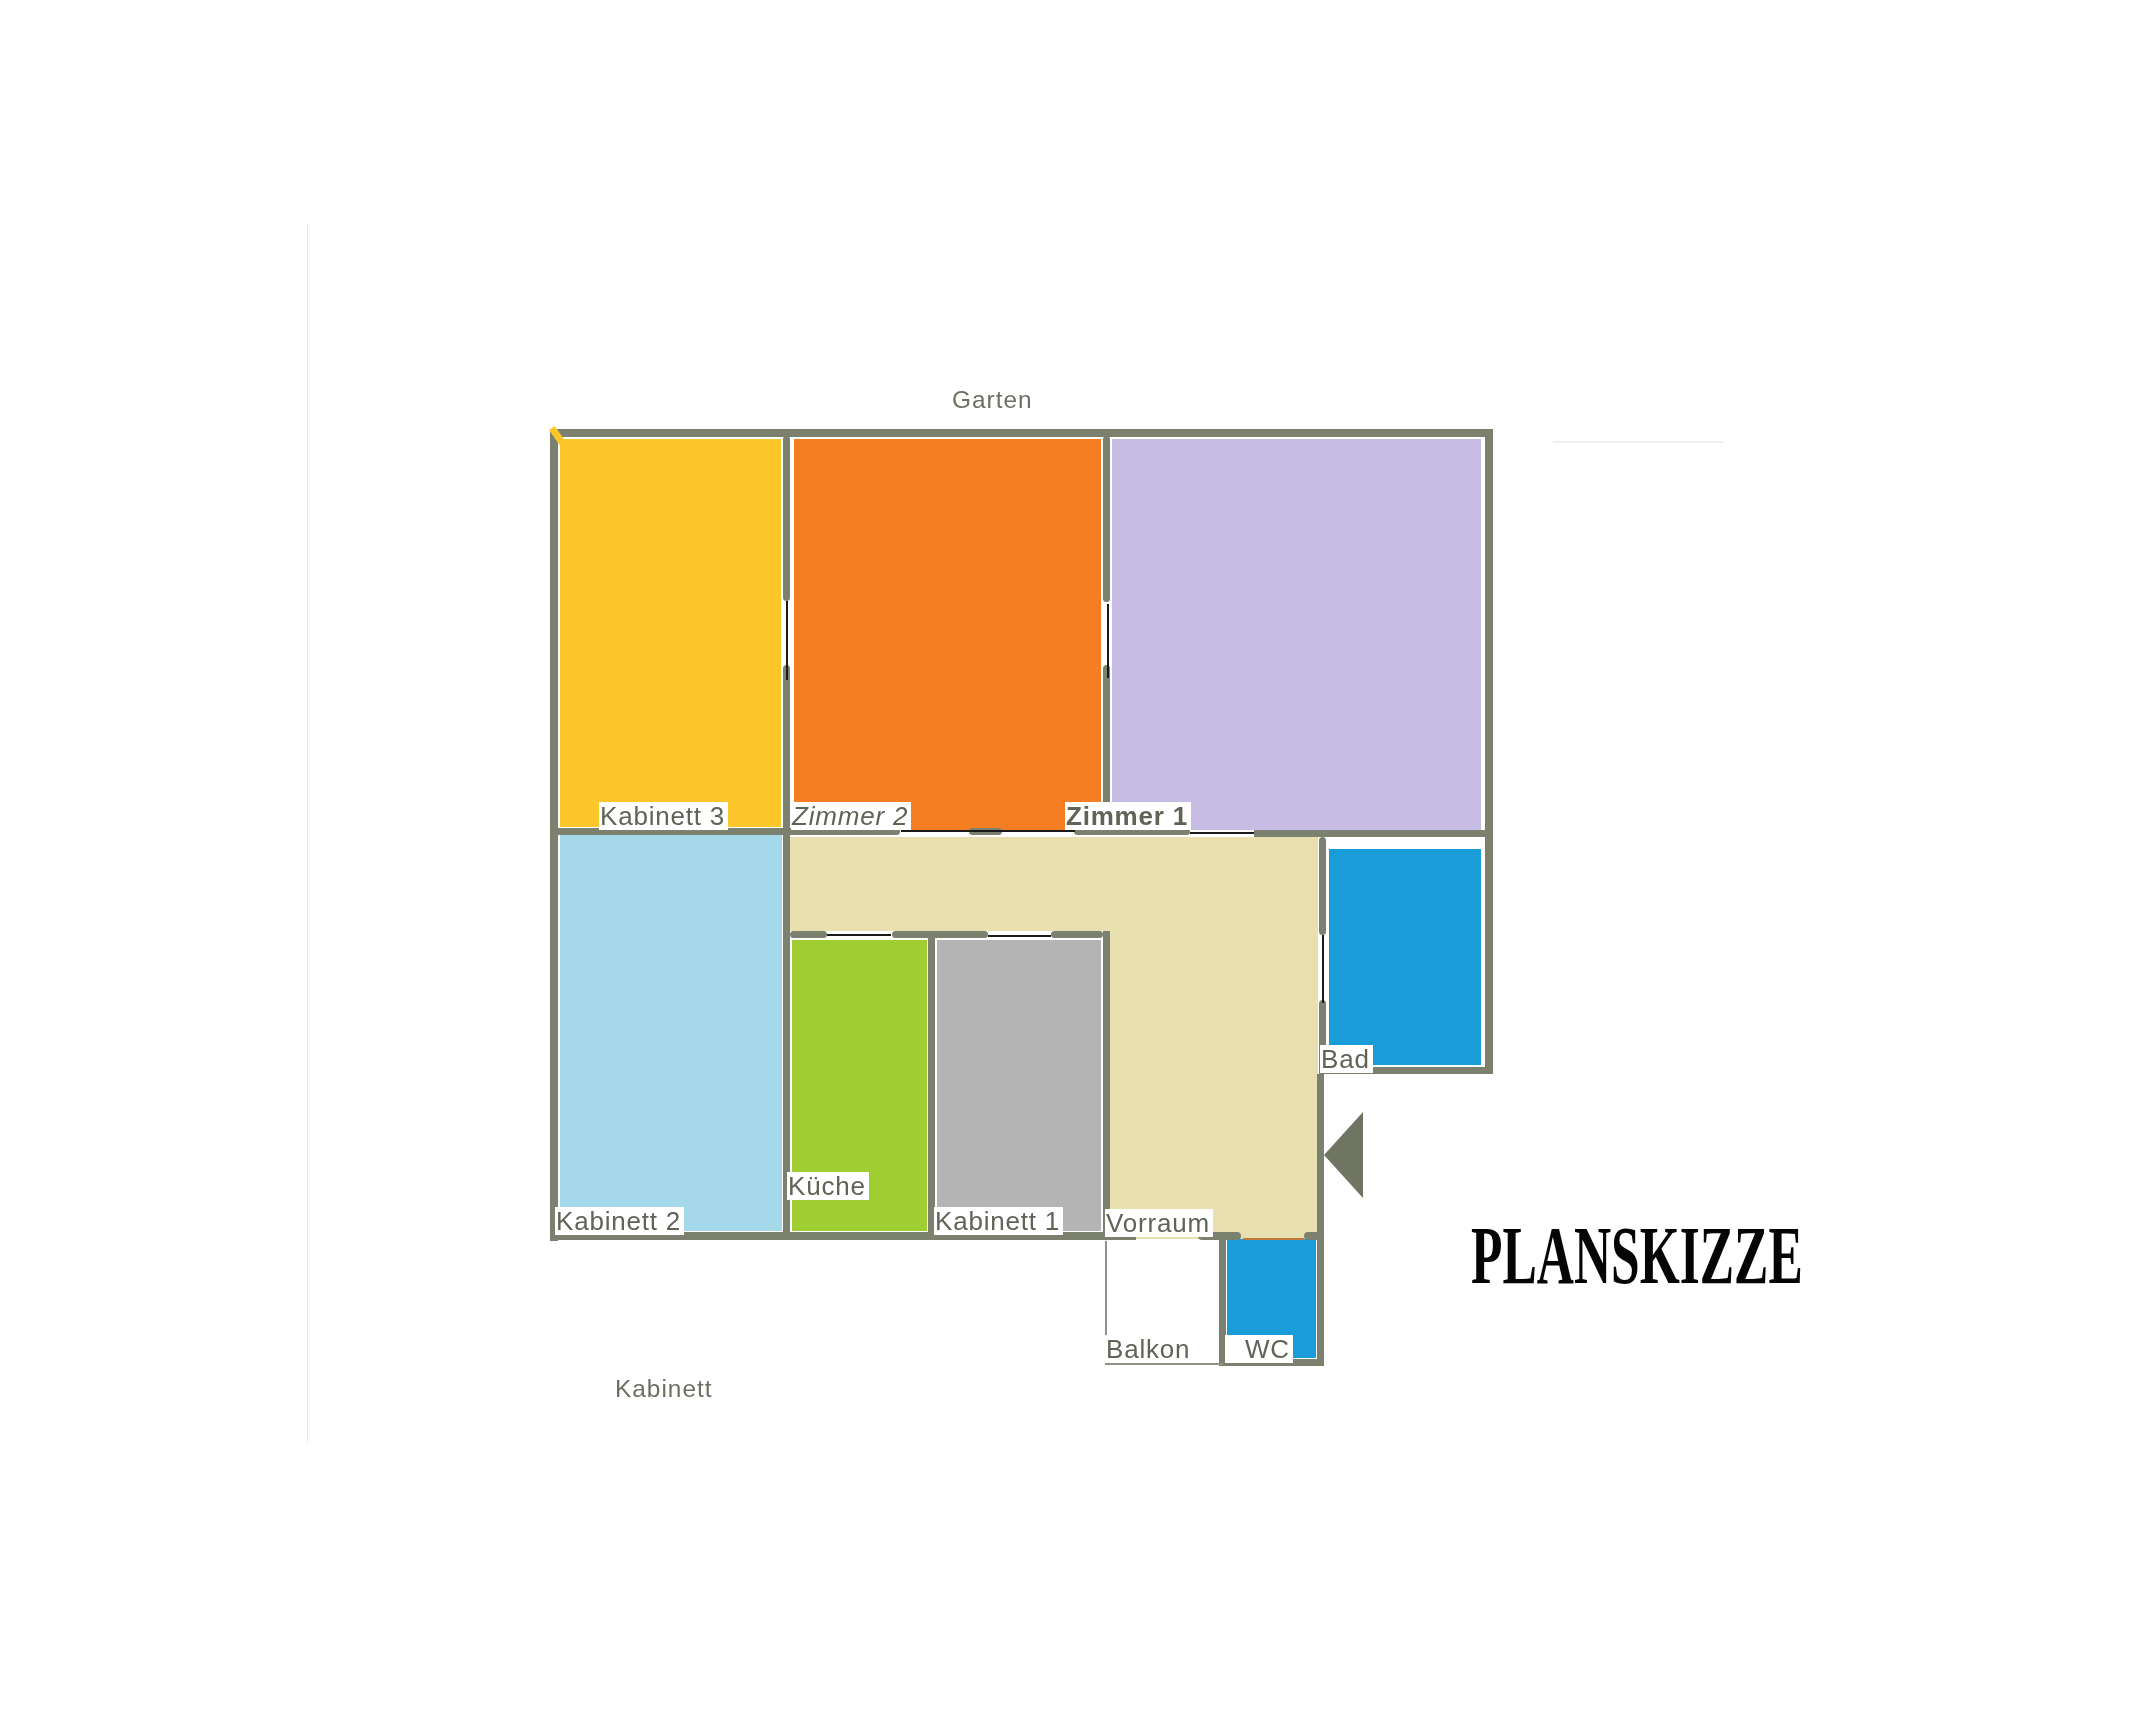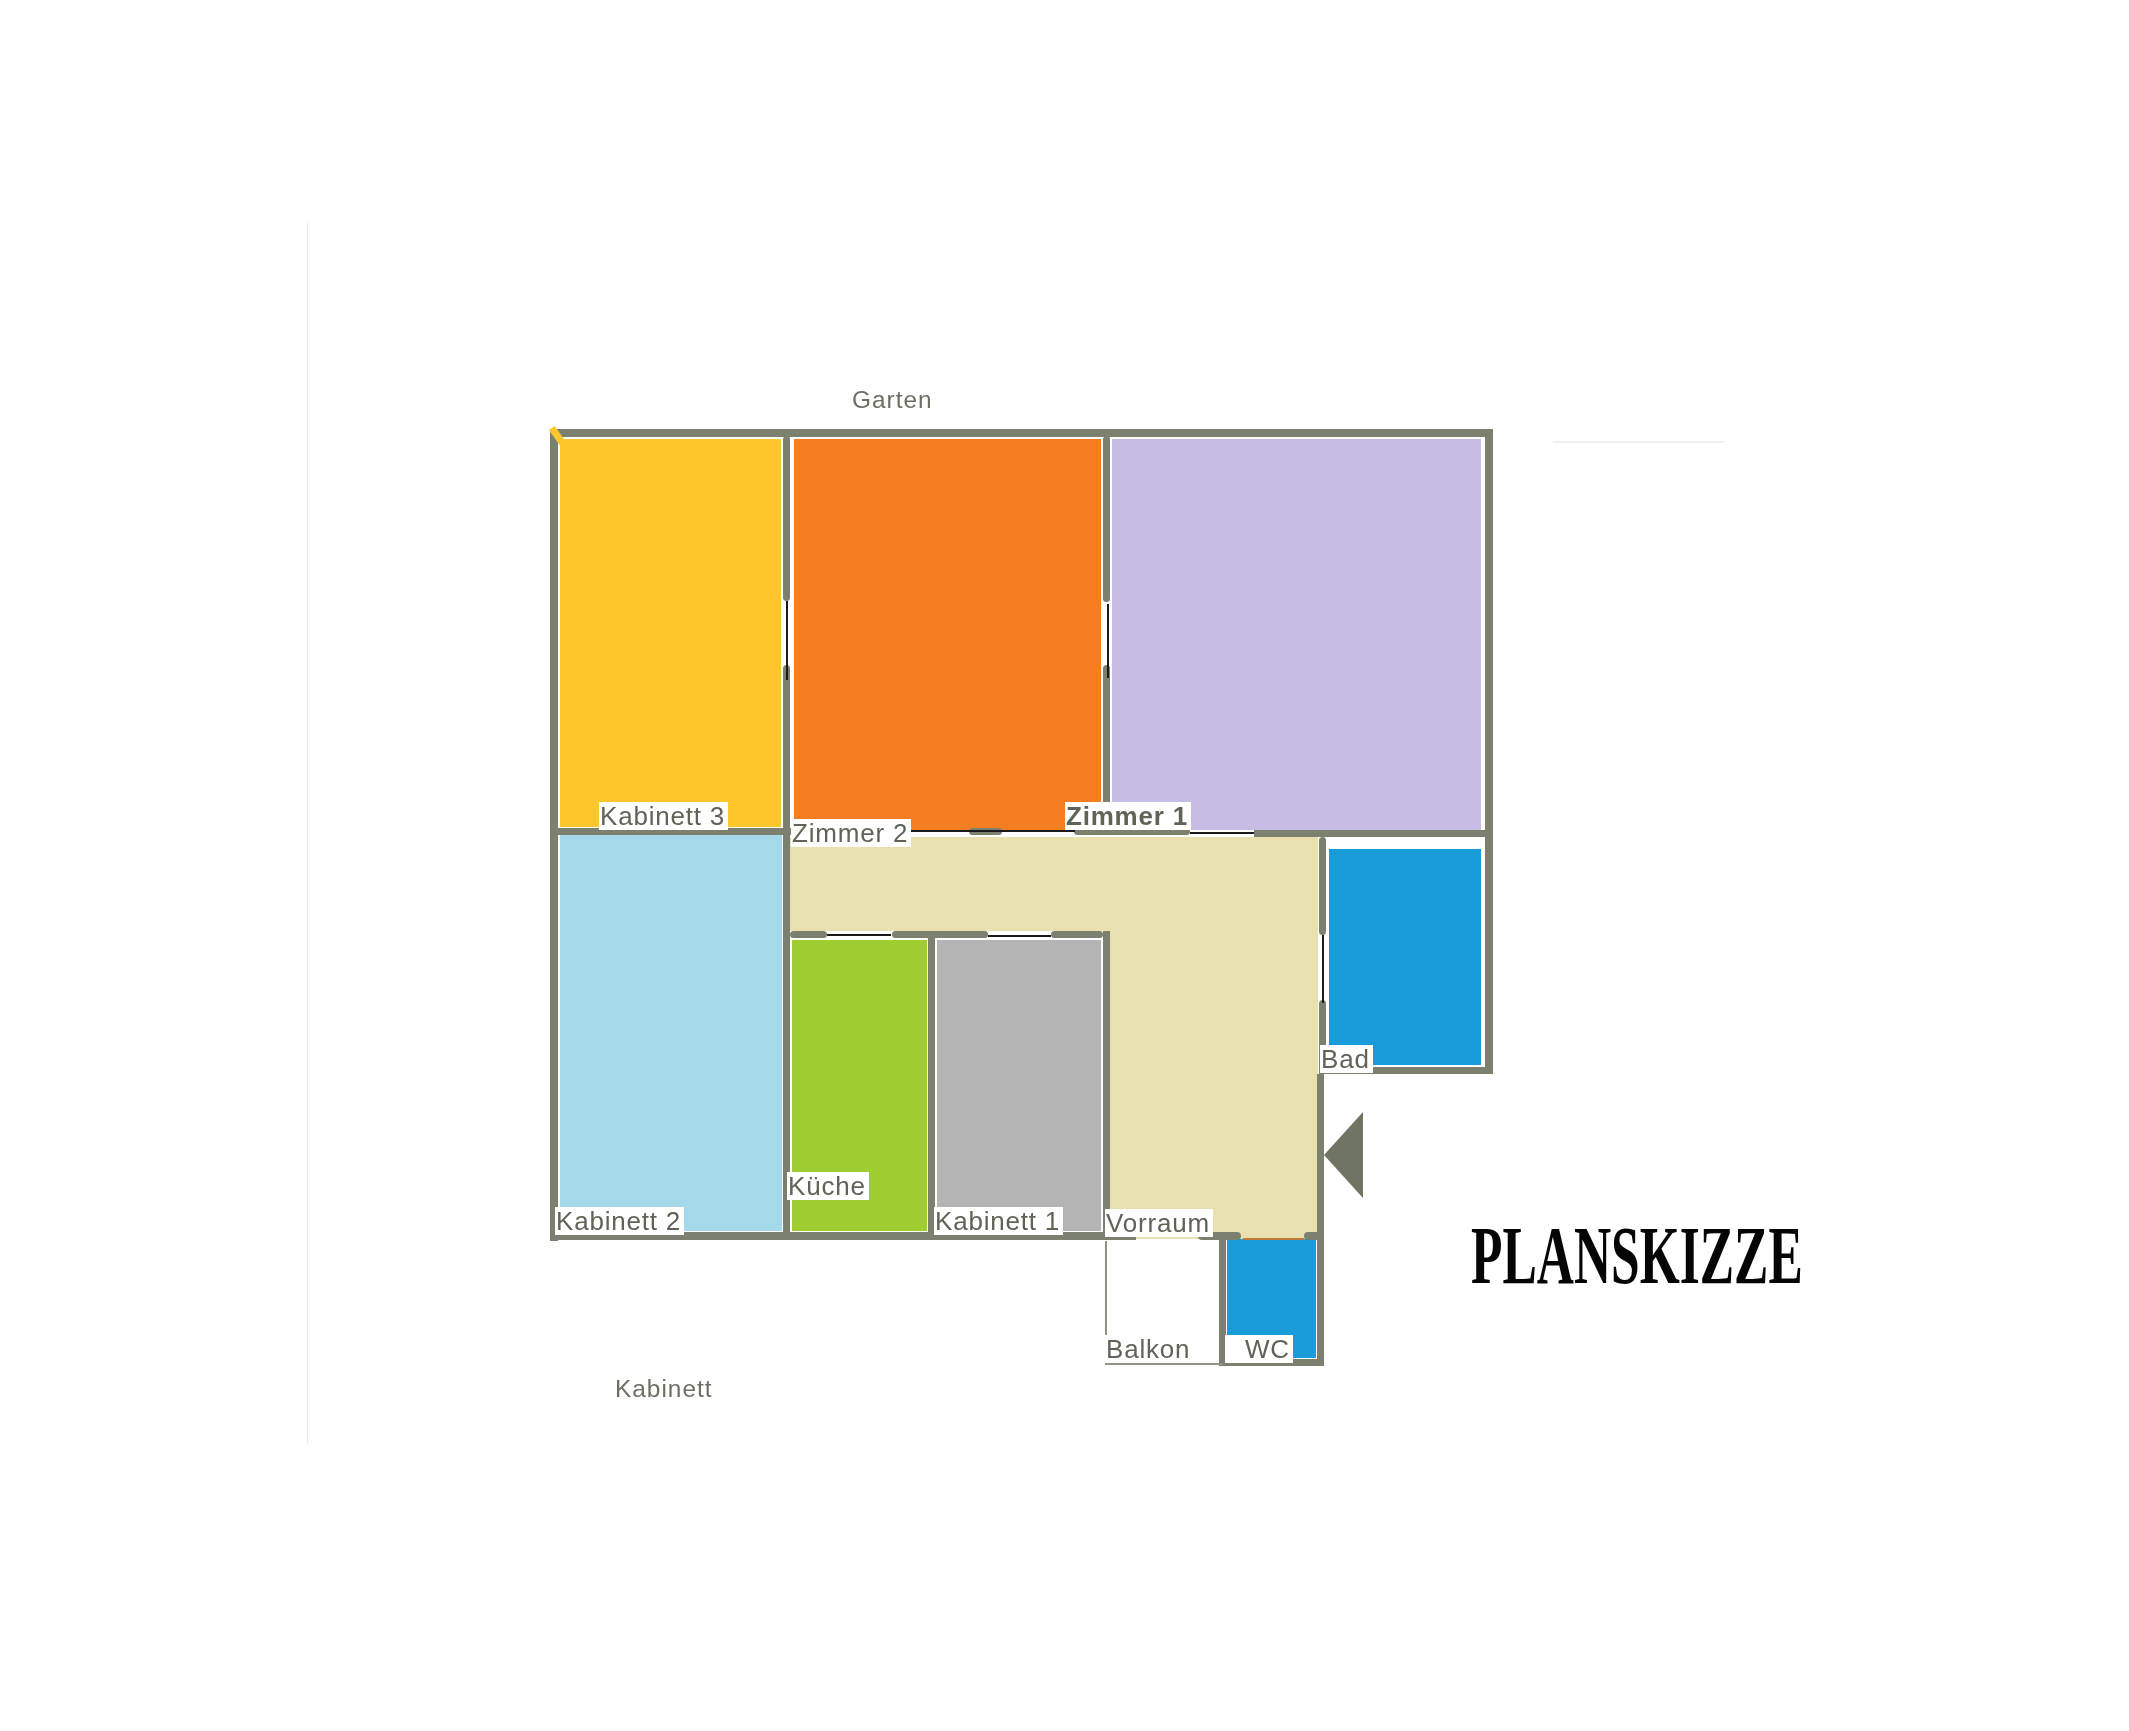--- a/index.html
+++ b/index.html
@@ -87,29 +87,29 @@
   <div class="door-line" style="left:1190px;top:832px;width:64px;height:1.6px;"></div>
   <div class="door-line" style="left:827px;top:934px;width:64px;height:1.6px;"></div>
   <div class="door-line" style="left:988px;top:935px;width:63px;height:1.6px;"></div>
   <div class="door-line" style="left:1137px;top:1234px;width:61px;height:1.6px;"></div>
   <div class="door-line" style="left:1322px;top:935px;width:1.6px;height:68px;"></div>
   <div class="door-line" style="left:1243px;top:1238px;width:61px;height:1.6px;background:#c0793a;"></div>
 
   <div class="entrance-arrow" style="left:1324px;top:1112px;"></div>
 
   <div class="room-label" style="left:555px;top:802px;margin-left:44px;">Kabinett 3</div>
-  <div class="room-label" style="left:791px;top:819px;">Zimmer 2</div>
+  <div class="room-label" style="left:791px;top:802px;font-style:italic;">Zimmer 2</div>
   <div class="room-label" style="left:1065px;top:802px;font-weight:bold;">Zimmer 1</div>
   <div class="room-label" style="left:555px;top:1207px;">Kabinett 2</div>
   <div class="room-label" style="left:787px;top:1172px;">Küche</div>
   <div class="room-label" style="left:934px;top:1207px;">Kabinett 1</div>
   <div class="room-label" style="left:1105px;top:1209px;">Vorraum</div>
   <div class="room-label" style="left:1320px;top:1045px;">Bad</div>
   <div class="room-label" style="left:1105px;top:1335px;">Balkon</div>
   <div class="room-label" style="left:1225px;top:1335px;padding-left:20px;">WC</div>
 
-  <div class="area-label" style="left:852px;top:388px;">Garten</div>
+  <div class="area-label" style="left:952px;top:388px;">Garten</div>
   <div class="area-label" style="left:615px;top:1377px;">Kabinett</div>
 
   <div class="plan-title" style="left:1471px;top:1214px;">PLANSKIZZE</div>
 
 </div>
 
 
 </body></html>

